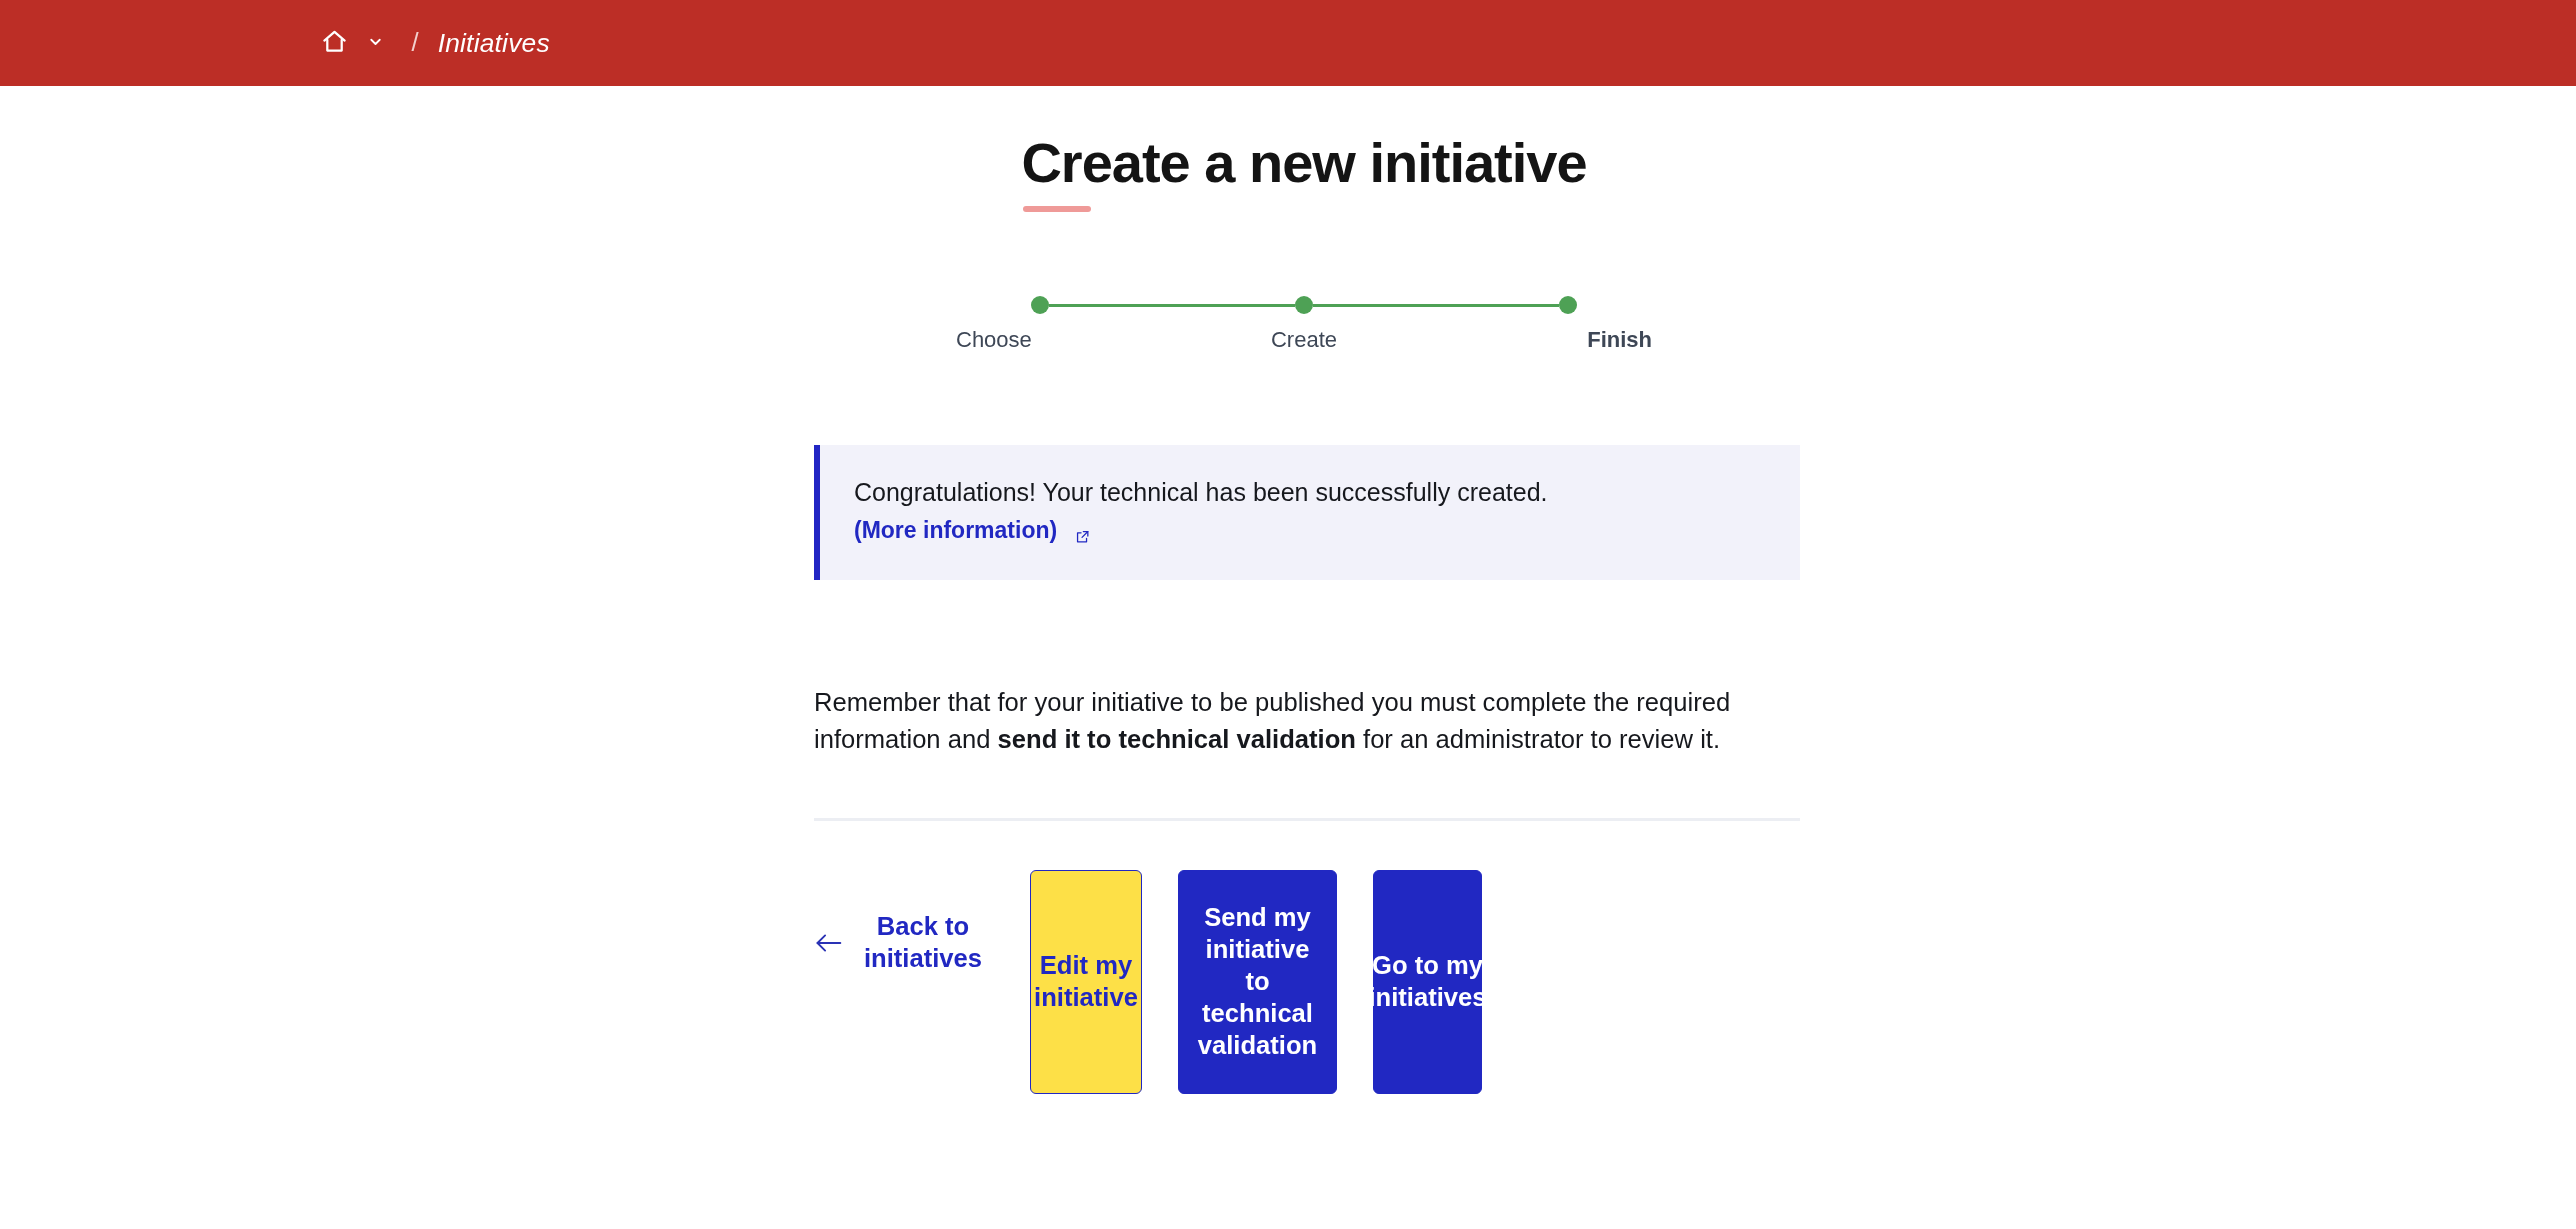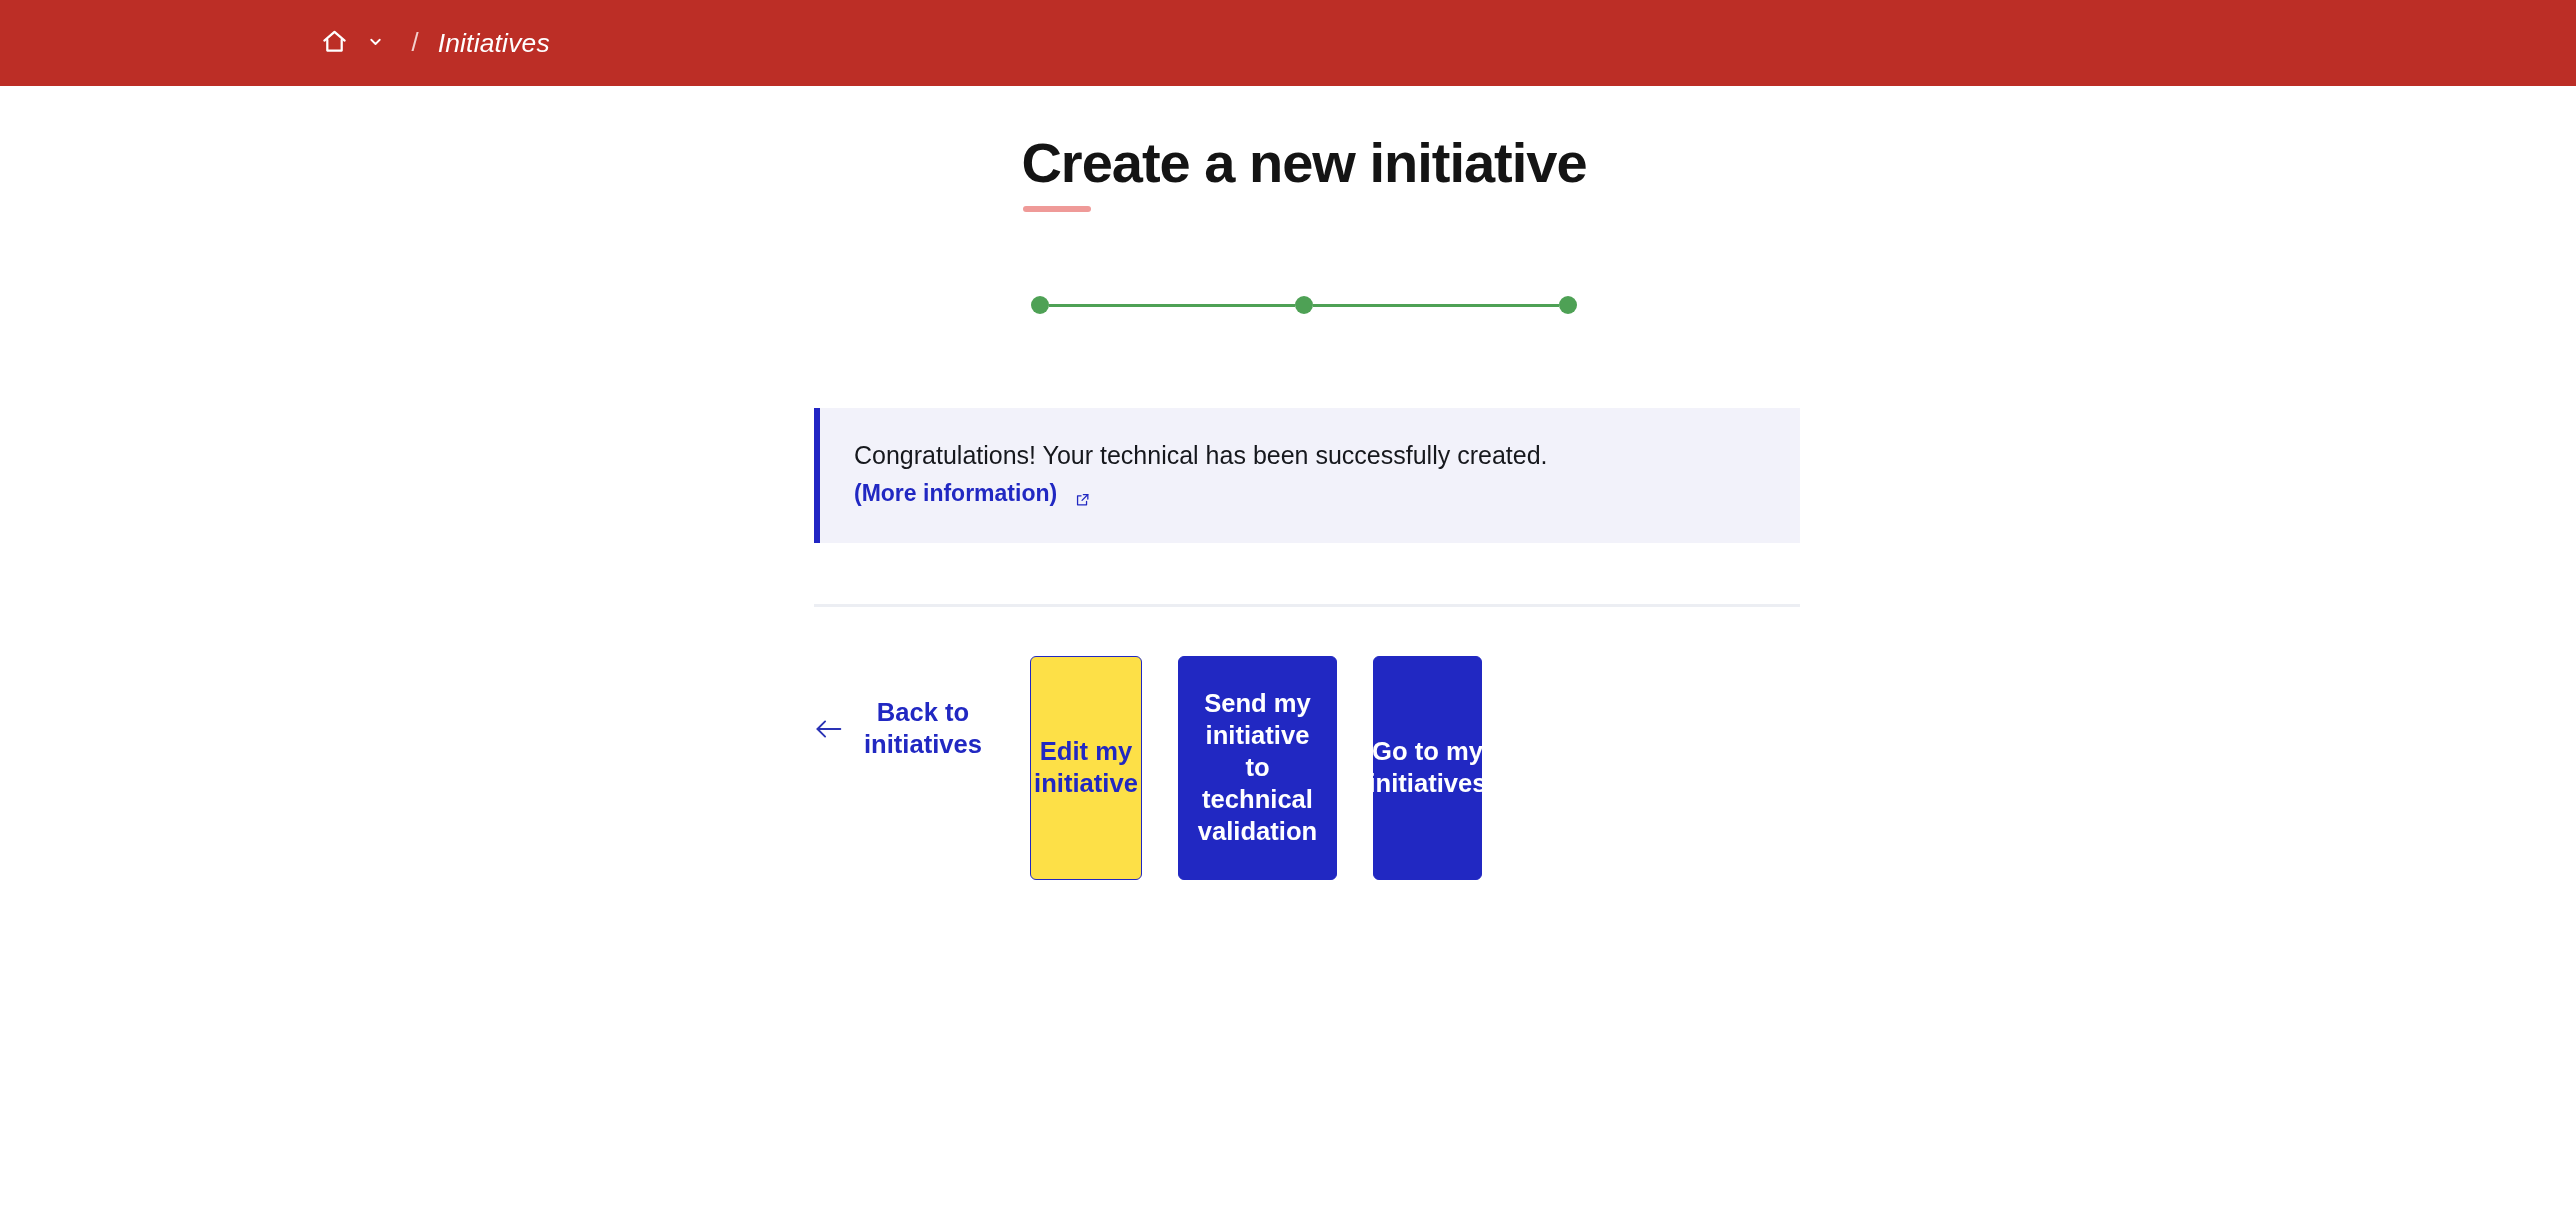--- a/index.html
+++ b/index.html
@@ -281,40 +281,46 @@
   </div>
 
   <div class="stepper">
     <div class="stepper-inner">
       <div class="stepper-track">
         <span class="step-dot"></span>
         <span class="step-line"></span>
         <span class="step-dot"></span>
         <span class="step-line"></span>
         <span class="step-dot"></span>
+      </div>
+      <div class="step-labels">
+        <span class="step-label first">Choose</span>
+        <span class="step-label mid">Create</span>
+        <span class="step-label last">Finish</span>
       </div>
     </div>
   </div>
 
   <div class="content">
 
     <div class="callout">
       <div class="callout-text">Congratulations! Your technical has been successfully created.</div>
       <div class="callout-link-row">
         <a class="callout-link">(More information)</a>
         <span class="ext-icon">
           <svg width="15.4" height="15.4" viewBox="0 0 24 24" fill="none" stroke="#2128c2" stroke-width="2" stroke-linecap="round" stroke-linejoin="round">
             <path d="M13 4h7v7"></path>
             <path d="M20 4 11 13"></path>
             <path d="M18 14.5V20H4V6h5.5"></path>
           </svg>
         </span>
       </div>
     </div>
 
+    <p class="body-para"><span>Remember that for your initiative to be published you must complete the required information and </span><b>send it to technical validation</b><span> for an administrator to review it.</span></p>
 
     <div class="divider"></div>
 
     <div class="actions">
       <a class="back-link">
         <span class="back-arrow">
           <svg width="29" height="22" viewBox="0 0 34 26" fill="none" stroke="#2a32b5" stroke-width="2.2" stroke-linecap="round" stroke-linejoin="round">
             <path d="M31 13H4"></path>
             <path d="M13 4 4 13l9 9"></path>
           </svg>

